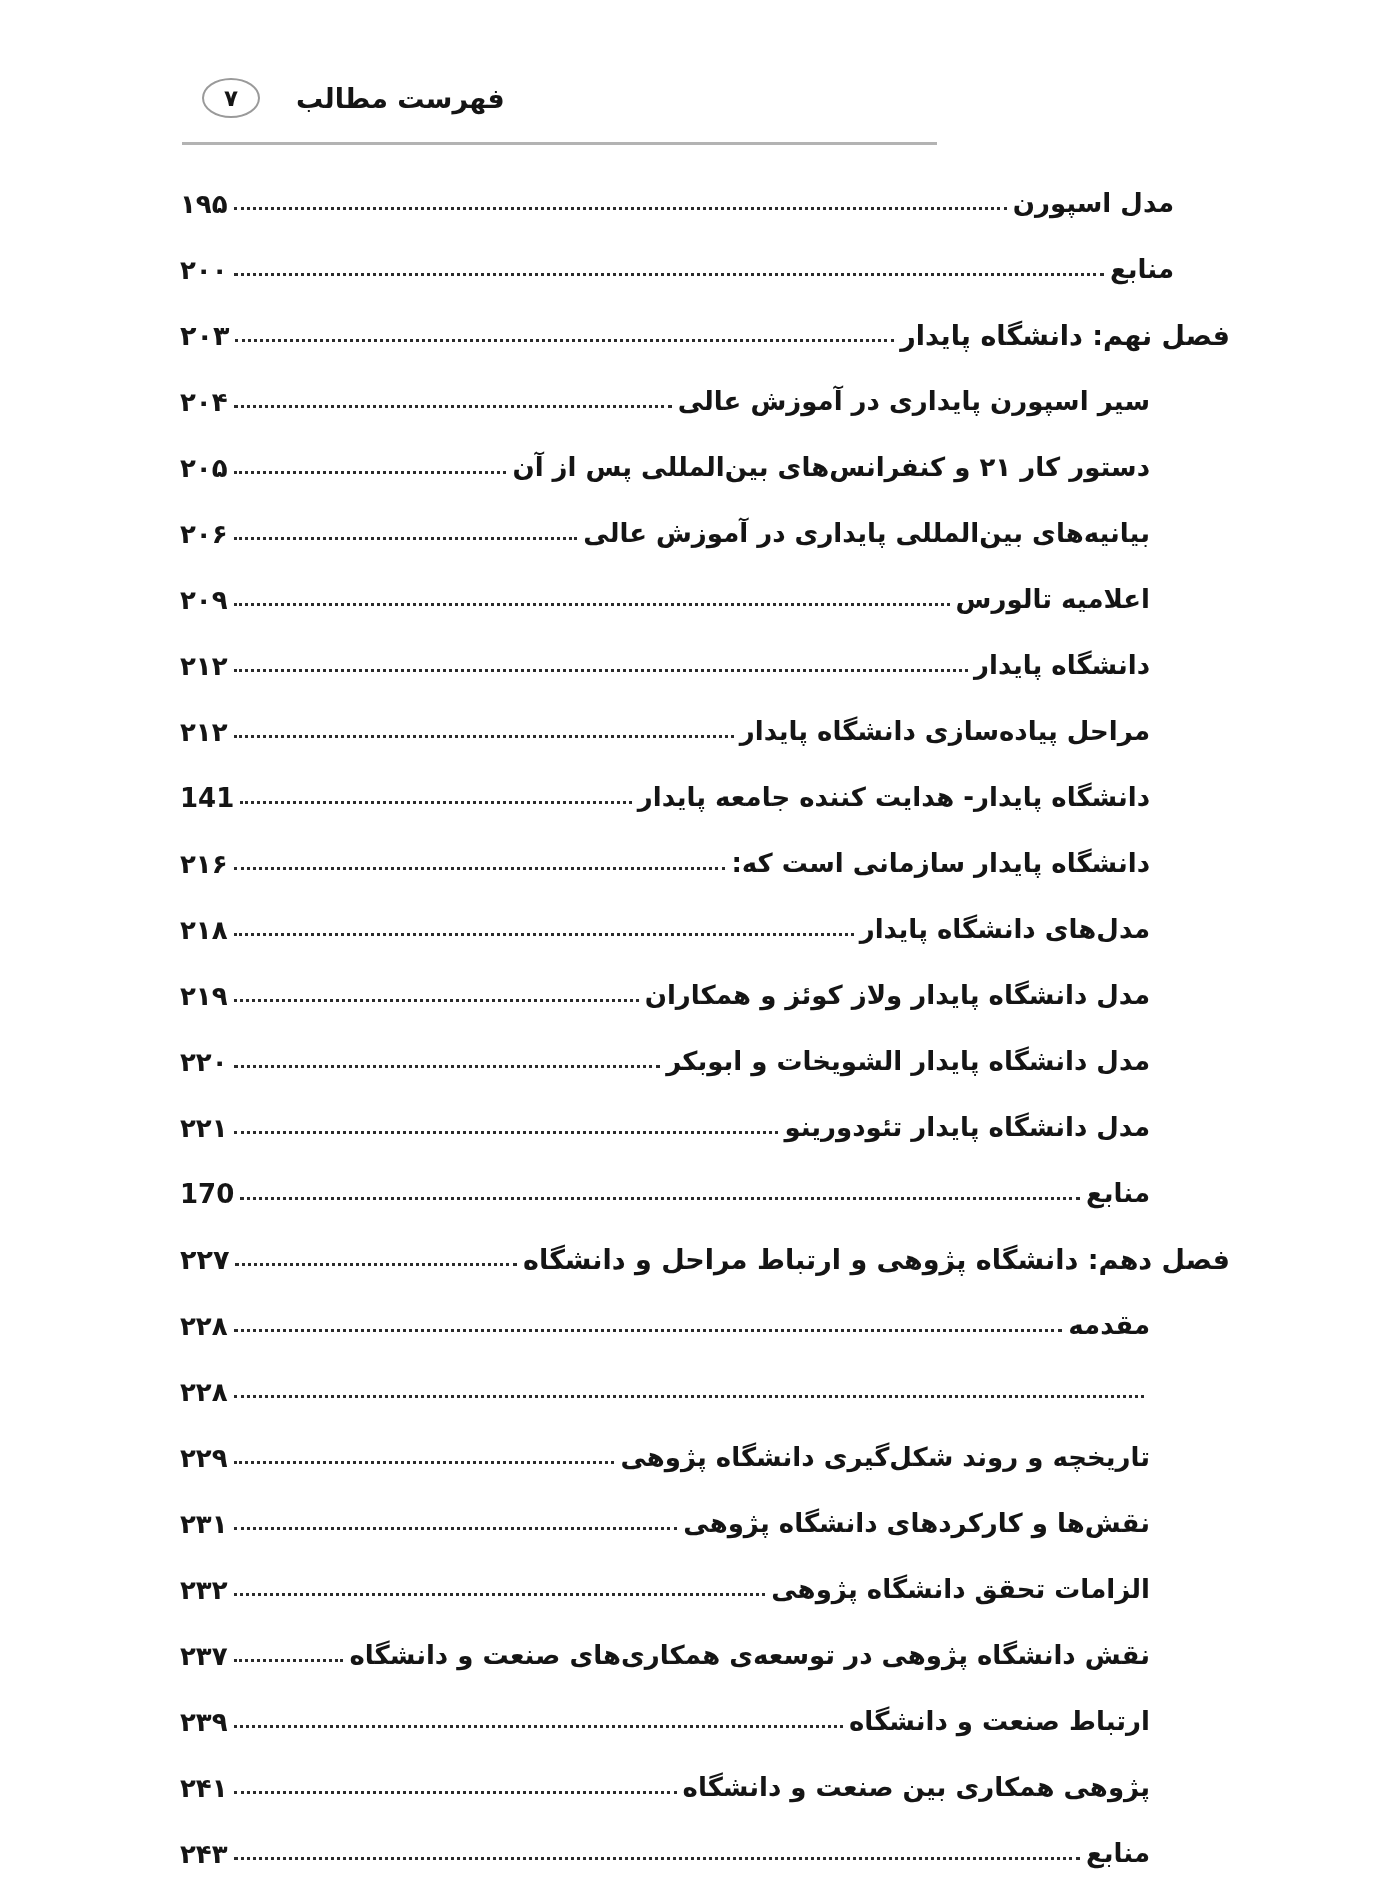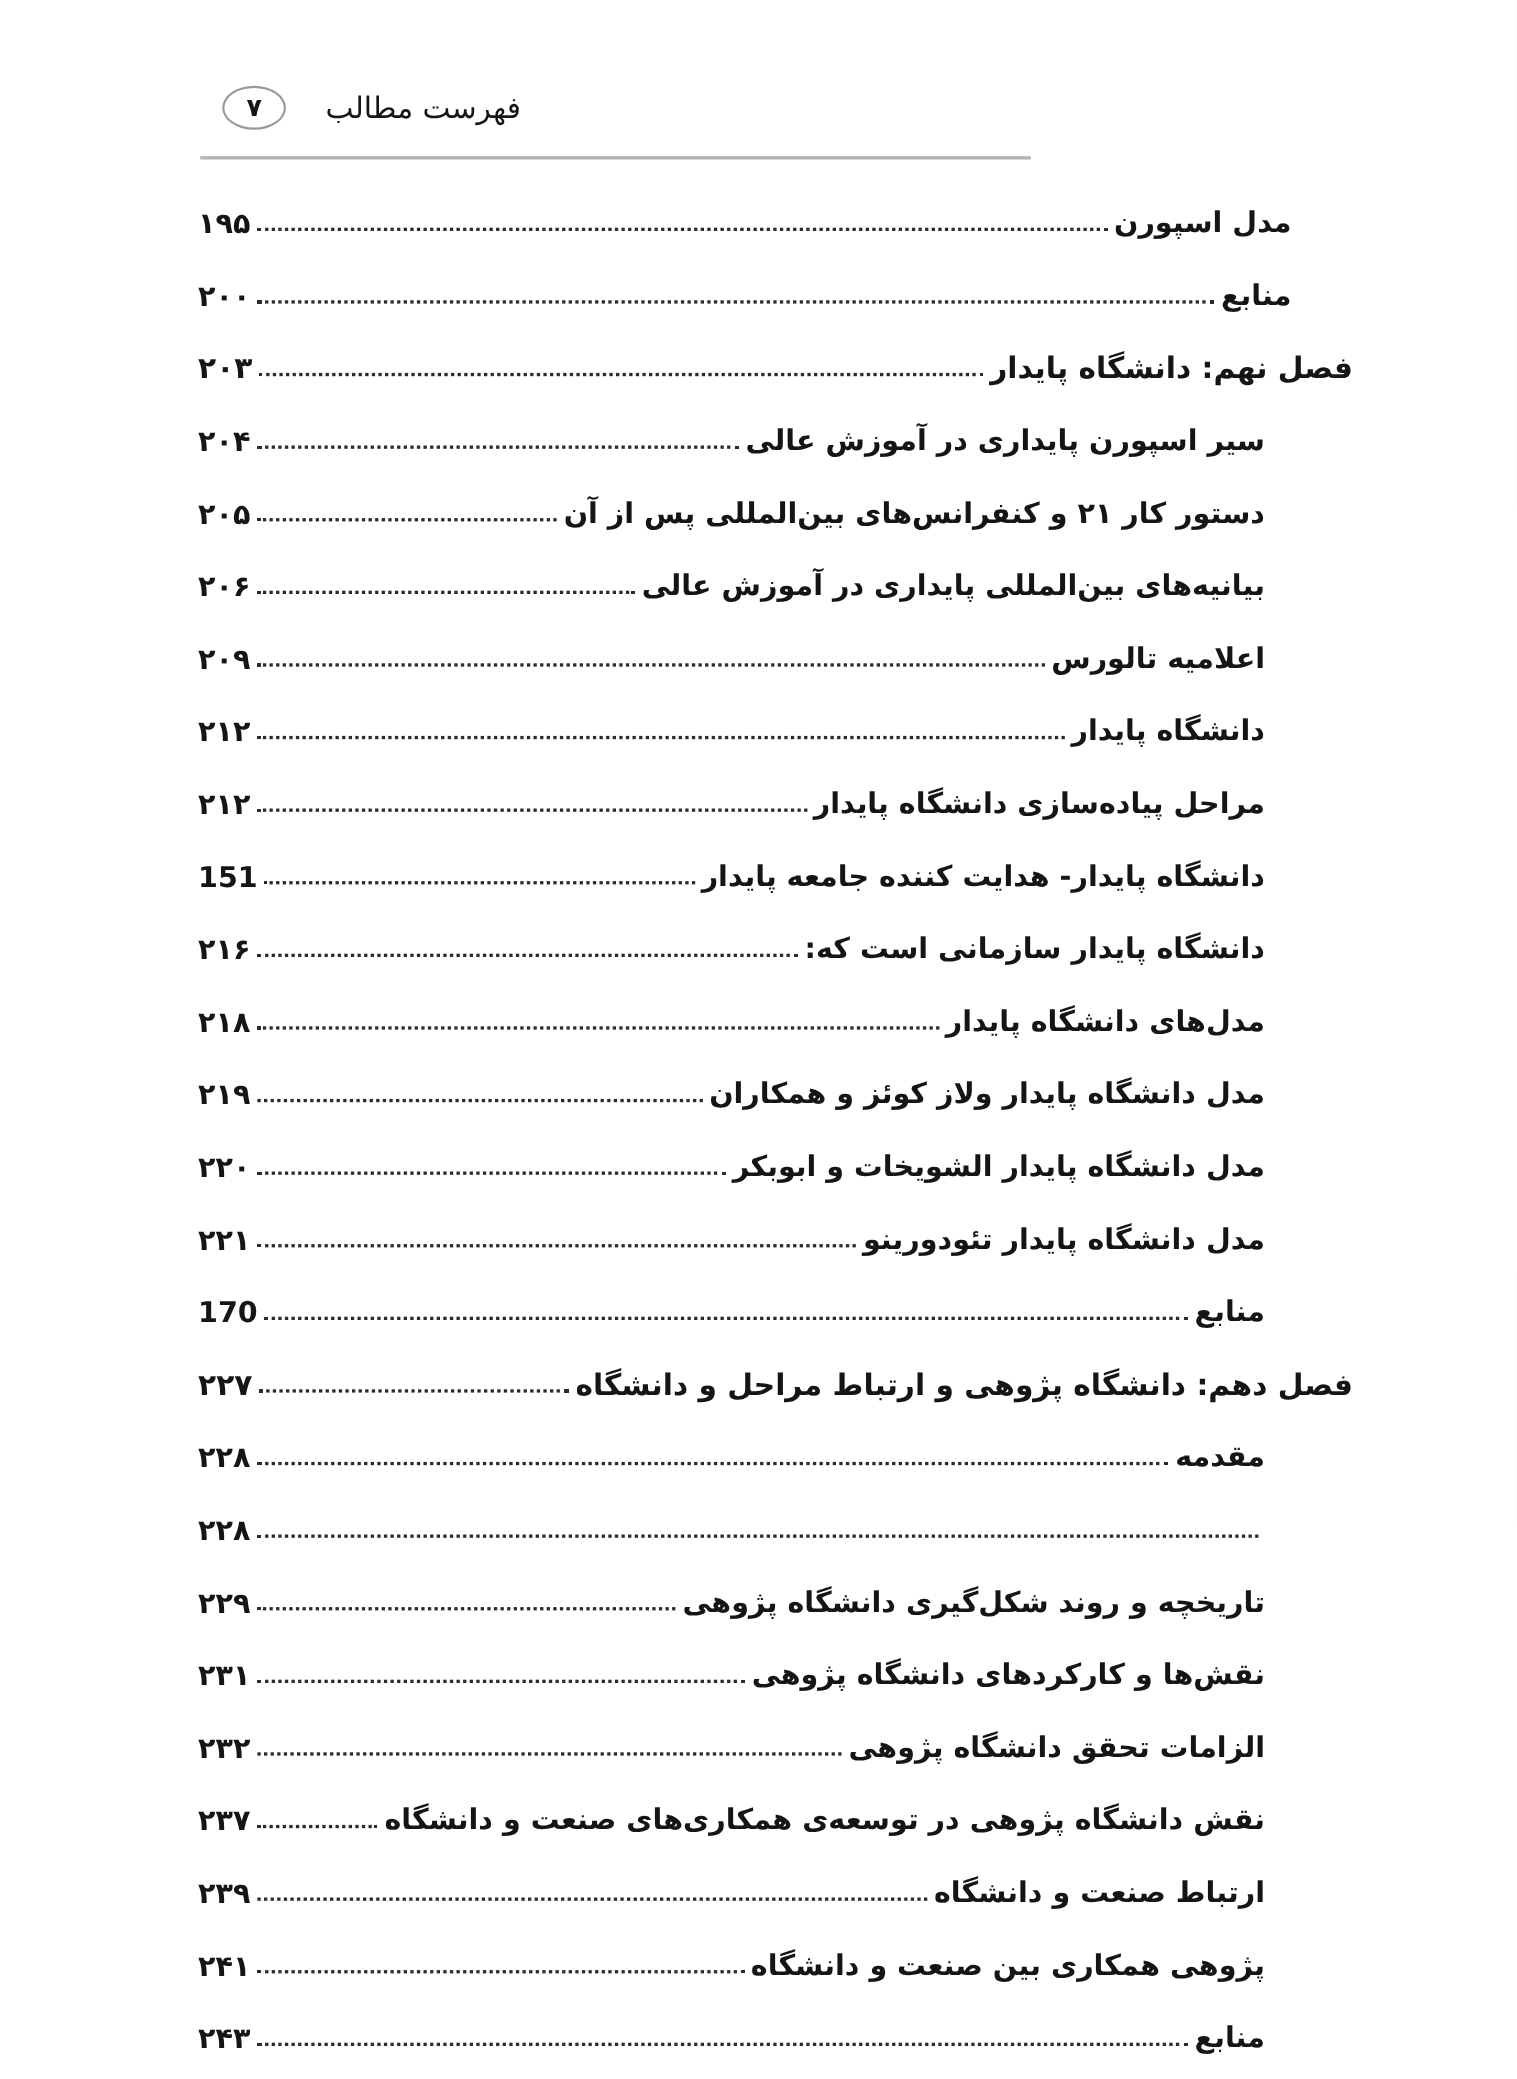--- a/index.html
+++ b/index.html
@@ -16,21 +16,21 @@
   .header{
     position:absolute;
     top:78px;left:202px;
     display:flex;
     direction:rtl;
     align-items:center;
     gap:36px;
   }
   .header-title{
     font-size:27px;
-    font-weight:normal;
+    font-weight:bold;
     white-space:nowrap;
   }
   .page-badge{
     display:flex;
     align-items:center;
     justify-content:center;
     width:58px;height:40px;
     border:2px solid #9a9a9a;
     border-radius:50%;
     font-size:23px;
@@ -131,21 +131,21 @@
     <span class="pagenum">۲۱۲</span>
   </div>
       <div class="row section">
     <span class="label">مراحل پیاده‌سازی دانشگاه پایدار</span>
     <span class="leader"></span>
     <span class="pagenum">۲۱۲</span>
   </div>
       <div class="row section">
     <span class="label">دانشگاه پایدار- هدایت کننده جامعه پایدار</span>
     <span class="leader"></span>
-    <span class="pagenum">151</span>
+    <span class="pagenum">141</span>
   </div>
       <div class="row section">
     <span class="label">دانشگاه پایدار سازمانی است که:</span>
     <span class="leader"></span>
     <span class="pagenum">۲۱۶</span>
   </div>
       <div class="row section">
     <span class="label">مدل‌های دانشگاه پایدار</span>
     <span class="leader"></span>
     <span class="pagenum">۲۱۸</span>

